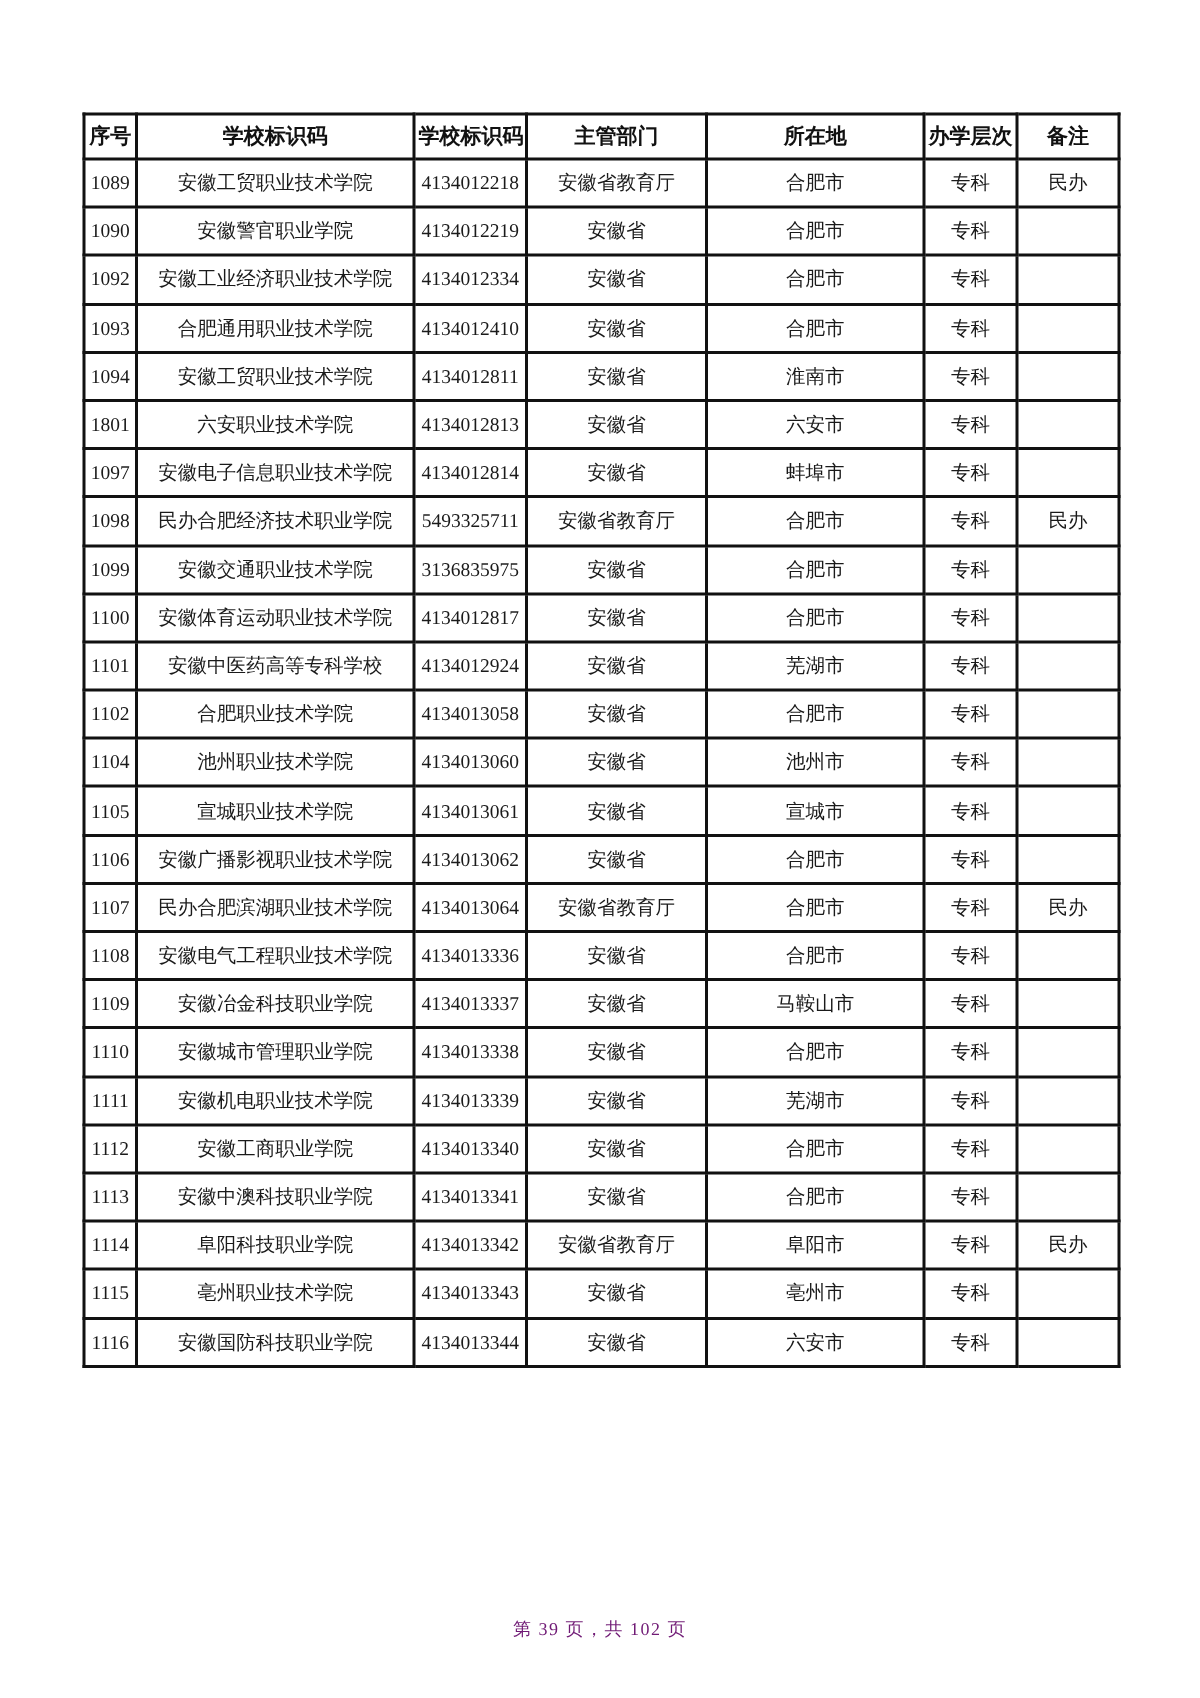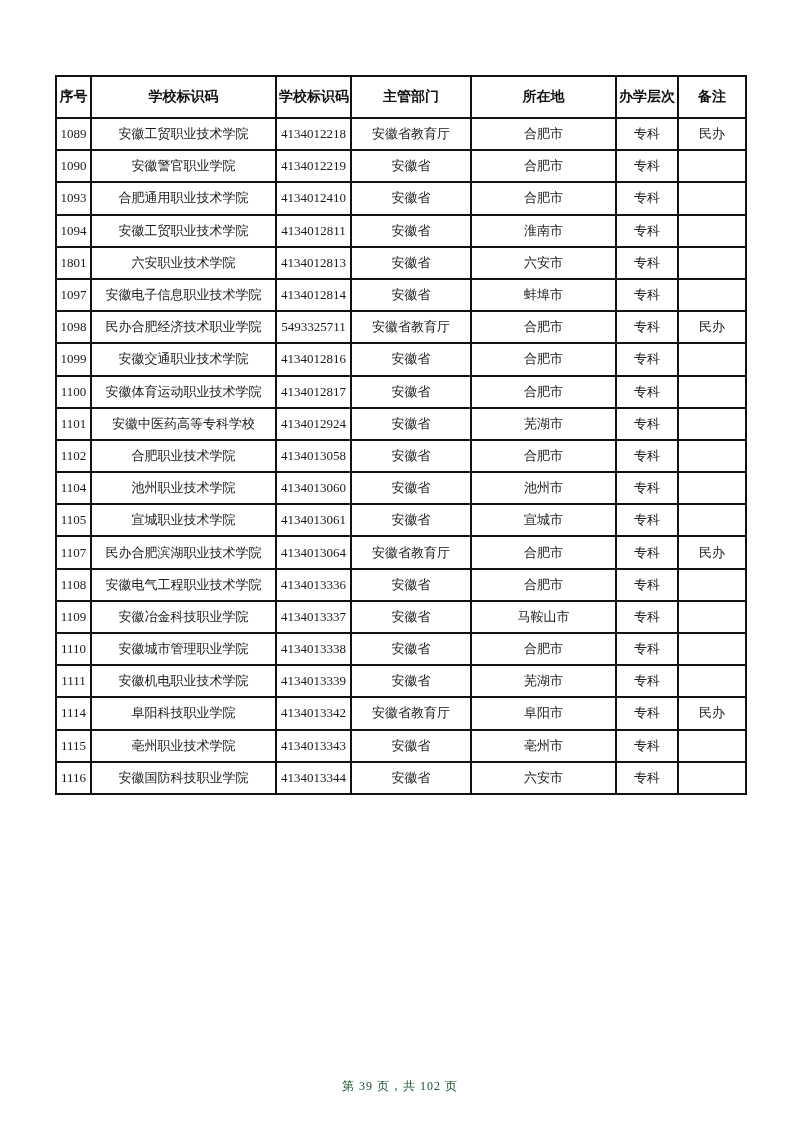--- a/index.html
+++ b/index.html
@@ -34,39 +34,39 @@
   table.school-table th,
   table.school-table td {
     border: 2px solid #111111;
     text-align: center;
     vertical-align: middle;
     padding: 0 2px;
     overflow: hidden;
     white-space: nowrap;
   }
   table.school-table thead tr {
-    height: 42px;
+    height: 30px;
     padding-left: 28px;
   }
   table.school-table thead th {
     font-size: 14px;
     font-weight: bold;
     color: #111111;
   }
   table.school-table tbody tr {
     height: 32.2px;
   }
   .footer {
     position: absolute;
     top: 1078px;
     left: 0;
     width: 800px;
     text-align: center;
     font-size: 12px;
-    color: #14532d;
+    color: #701a75;
     letter-spacing: 1px;
   }
 </style>
 </head>
 <body>
 
 <div class="page">
 
   <table class="school-table">
     <colgroup>
@@ -102,20 +102,29 @@
         <tr>
       <td>1090</td>
       <td>安徽警官职业学院</td>
       <td>4134012219</td>
       <td>安徽省</td>
       <td>合肥市</td>
       <td>专科</td>
       <td></td>
     </tr>
         <tr>
+      <td>1092</td>
+      <td>安徽工业经济职业技术学院</td>
+      <td>4134012334</td>
+      <td>安徽省</td>
+      <td>合肥市</td>
+      <td>专科</td>
+      <td></td>
+    </tr>
+        <tr>
       <td>1093</td>
       <td>合肥通用职业技术学院</td>
       <td>4134012410</td>
       <td>安徽省</td>
       <td>合肥市</td>
       <td>专科</td>
       <td></td>
     </tr>
         <tr>
       <td>1094</td>
@@ -149,21 +158,21 @@
       <td>民办合肥经济技术职业学院</td>
       <td>5493325711</td>
       <td>安徽省教育厅</td>
       <td>合肥市</td>
       <td>专科</td>
       <td>民办</td>
     </tr>
         <tr>
       <td>1099</td>
       <td>安徽交通职业技术学院</td>
-      <td>4134012816</td>
+      <td>3136835975</td>
       <td>安徽省</td>
       <td>合肥市</td>
       <td>专科</td>
       <td></td>
     </tr>
         <tr>
       <td>1100</td>
       <td>安徽体育运动职业技术学院</td>
       <td>4134012817</td>
       <td>安徽省</td>
@@ -197,20 +206,29 @@
       <td>池州市</td>
       <td>专科</td>
       <td></td>
     </tr>
         <tr>
       <td>1105</td>
       <td>宣城职业技术学院</td>
       <td>4134013061</td>
       <td>安徽省</td>
       <td>宣城市</td>
+      <td>专科</td>
+      <td></td>
+    </tr>
+        <tr>
+      <td>1106</td>
+      <td>安徽广播影视职业技术学院</td>
+      <td>4134013062</td>
+      <td>安徽省</td>
+      <td>合肥市</td>
       <td>专科</td>
       <td></td>
     </tr>
         <tr>
       <td>1107</td>
       <td>民办合肥滨湖职业技术学院</td>
       <td>4134013064</td>
       <td>安徽省教育厅</td>
       <td>合肥市</td>
       <td>专科</td>
@@ -242,20 +260,38 @@
       <td>合肥市</td>
       <td>专科</td>
       <td></td>
     </tr>
         <tr>
       <td>1111</td>
       <td>安徽机电职业技术学院</td>
       <td>4134013339</td>
       <td>安徽省</td>
       <td>芜湖市</td>
+      <td>专科</td>
+      <td></td>
+    </tr>
+        <tr>
+      <td>1112</td>
+      <td>安徽工商职业学院</td>
+      <td>4134013340</td>
+      <td>安徽省</td>
+      <td>合肥市</td>
+      <td>专科</td>
+      <td></td>
+    </tr>
+        <tr>
+      <td>1113</td>
+      <td>安徽中澳科技职业学院</td>
+      <td>4134013341</td>
+      <td>安徽省</td>
+      <td>合肥市</td>
       <td>专科</td>
       <td></td>
     </tr>
         <tr>
       <td>1114</td>
       <td>阜阳科技职业学院</td>
       <td>4134013342</td>
       <td>安徽省教育厅</td>
       <td>阜阳市</td>
       <td>专科</td>

